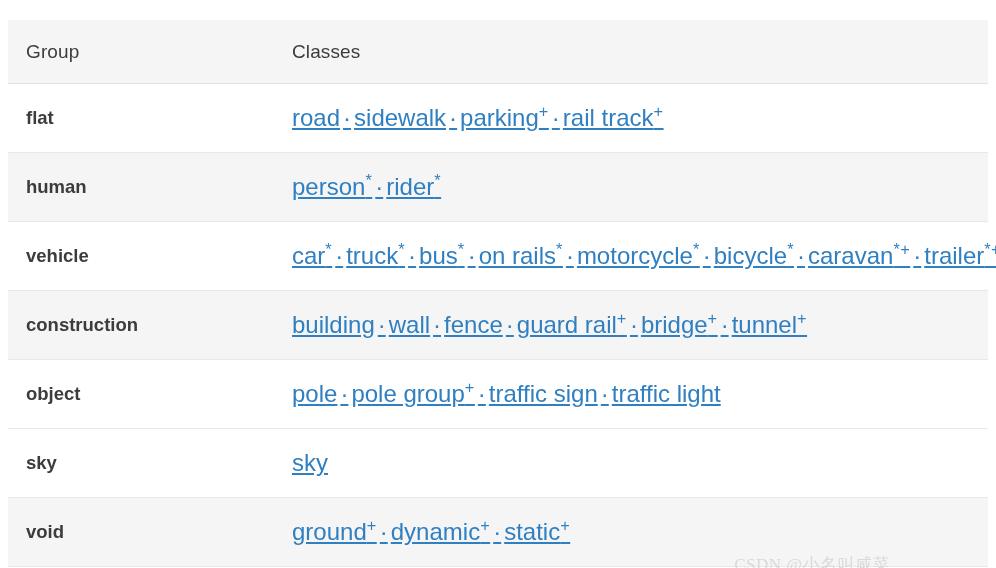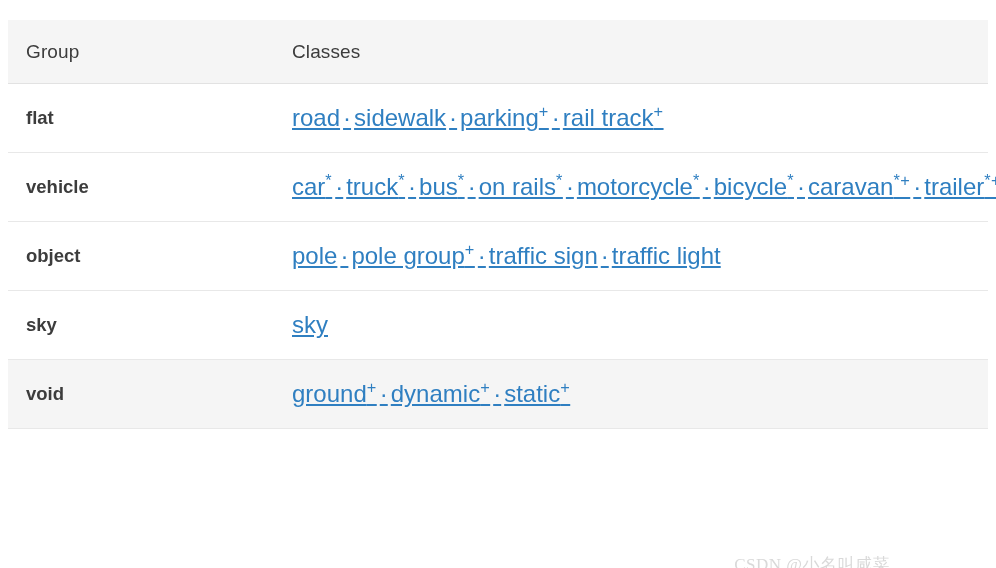--- a/index.html
+++ b/index.html
@@ -113,23 +113,31 @@
         <tr>
           <th>Group</th>
           <th>Classes</th>
         </tr>
       </thead>
       <tbody id="table-body">
           <tr class="row-odd">
             <td class="group-cell">flat</td>
             <td class="classes-cell"><a class="cls">road</a><span class="sep">·</span><a class="cls">sidewalk</a><span class="sep">·</span><a class="cls">parking</a><sup class="sup">+</sup><span class="sep">·</span><a class="cls">rail track</a><sup class="sup">+</sup></td>
           </tr>
+          <tr class="row-even">
+            <td class="group-cell">human</td>
+            <td class="classes-cell"><a class="cls">person</a><sup class="sup">*</sup><span class="sep">·</span><a class="cls">rider</a><sup class="sup">*</sup></td>
+          </tr>
           <tr class="row-odd">
             <td class="group-cell">vehicle</td>
             <td class="classes-cell"><a class="cls">car</a><sup class="sup">*</sup><span class="sep">·</span><a class="cls">truck</a><sup class="sup">*</sup><span class="sep">·</span><a class="cls">bus</a><sup class="sup">*</sup><span class="sep">·</span><a class="cls">on rails</a><sup class="sup">*</sup><span class="sep">·</span><a class="cls">motorcycle</a><sup class="sup">*</sup><span class="sep">·</span><a class="cls">bicycle</a><sup class="sup">*</sup><span class="sep">·</span><a class="cls">caravan</a><sup class="sup">*+</sup><span class="sep">·</span><a class="cls">trailer</a><sup class="sup">*+</sup></td>
+          </tr>
+          <tr class="row-even">
+            <td class="group-cell">construction</td>
+            <td class="classes-cell"><a class="cls">building</a><span class="sep">·</span><a class="cls">wall</a><span class="sep">·</span><a class="cls">fence</a><span class="sep">·</span><a class="cls">guard rail</a><sup class="sup">+</sup><span class="sep">·</span><a class="cls">bridge</a><sup class="sup">+</sup><span class="sep">·</span><a class="cls">tunnel</a><sup class="sup">+</sup></td>
           </tr>
           <tr class="row-odd">
             <td class="group-cell">object</td>
             <td class="classes-cell"><a class="cls">pole</a><span class="sep">·</span><a class="cls">pole group</a><sup class="sup">+</sup><span class="sep">·</span><a class="cls">traffic sign</a><span class="sep">·</span><a class="cls">traffic light</a></td>
           </tr>
           <tr class="row-odd">
             <td class="group-cell">sky</td>
             <td class="classes-cell"><a class="cls">sky</a></td>
           </tr>
           <tr class="row-even">

